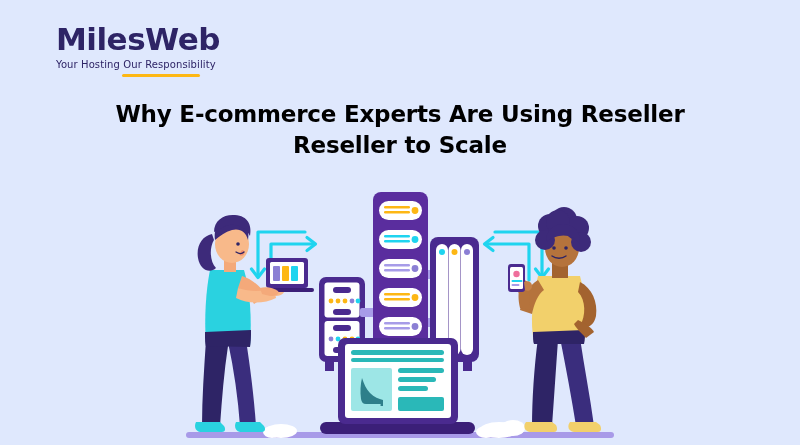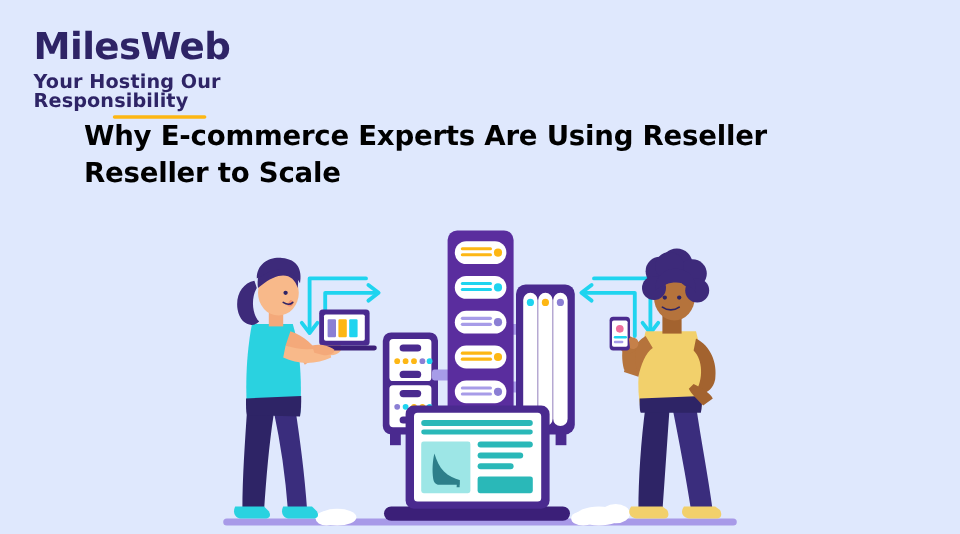--- a/index.html
+++ b/index.html
@@ -17,56 +17,57 @@
     position: relative;
     width: 800px;
     height: 445px;
     background: #dfe8fd;
     overflow: hidden;
   }
 
   
   .logo-block {
     position: absolute;
-    left: 28px;
+    left: 56px;
     top: 24px;
     width: 200px;
   }
   .logo-wordmark {
     font-family: "DejaVu Sans", sans-serif;
     font-size: 31px;
     font-weight: 700;
     letter-spacing: -0.5px;
     color: #2e2466;
     line-height: 1;
   }
   .logo-tagline {
     font-family: "DejaVu Sans", sans-serif;
-    font-size: 16px;
-    font-weight: 700;
+    font-size: 10px;
+    font-weight: 400;
     color: #2e2466;
     letter-spacing: 0.1px;
     margin-top: 5px;
     line-height: 1;
   }
   .logo-rule {
     margin-top: 4px;
     margin-left: 66px;
     width: 78px;
     height: 3px;
     background: #fdb714;
     border-radius: 2px;
   }
 
   
   .headline {
     position: absolute;
     left: 70px;
     top: 99px;
     width: 660px;
+    text-align: center;
     font-family: "DejaVu Sans", sans-serif;
     font-size: 23px;
     font-weight: 700;
     line-height: 1.36;
     color: #000000;
     letter-spacing: -0.2px;
   }
 
   
   .stage {

